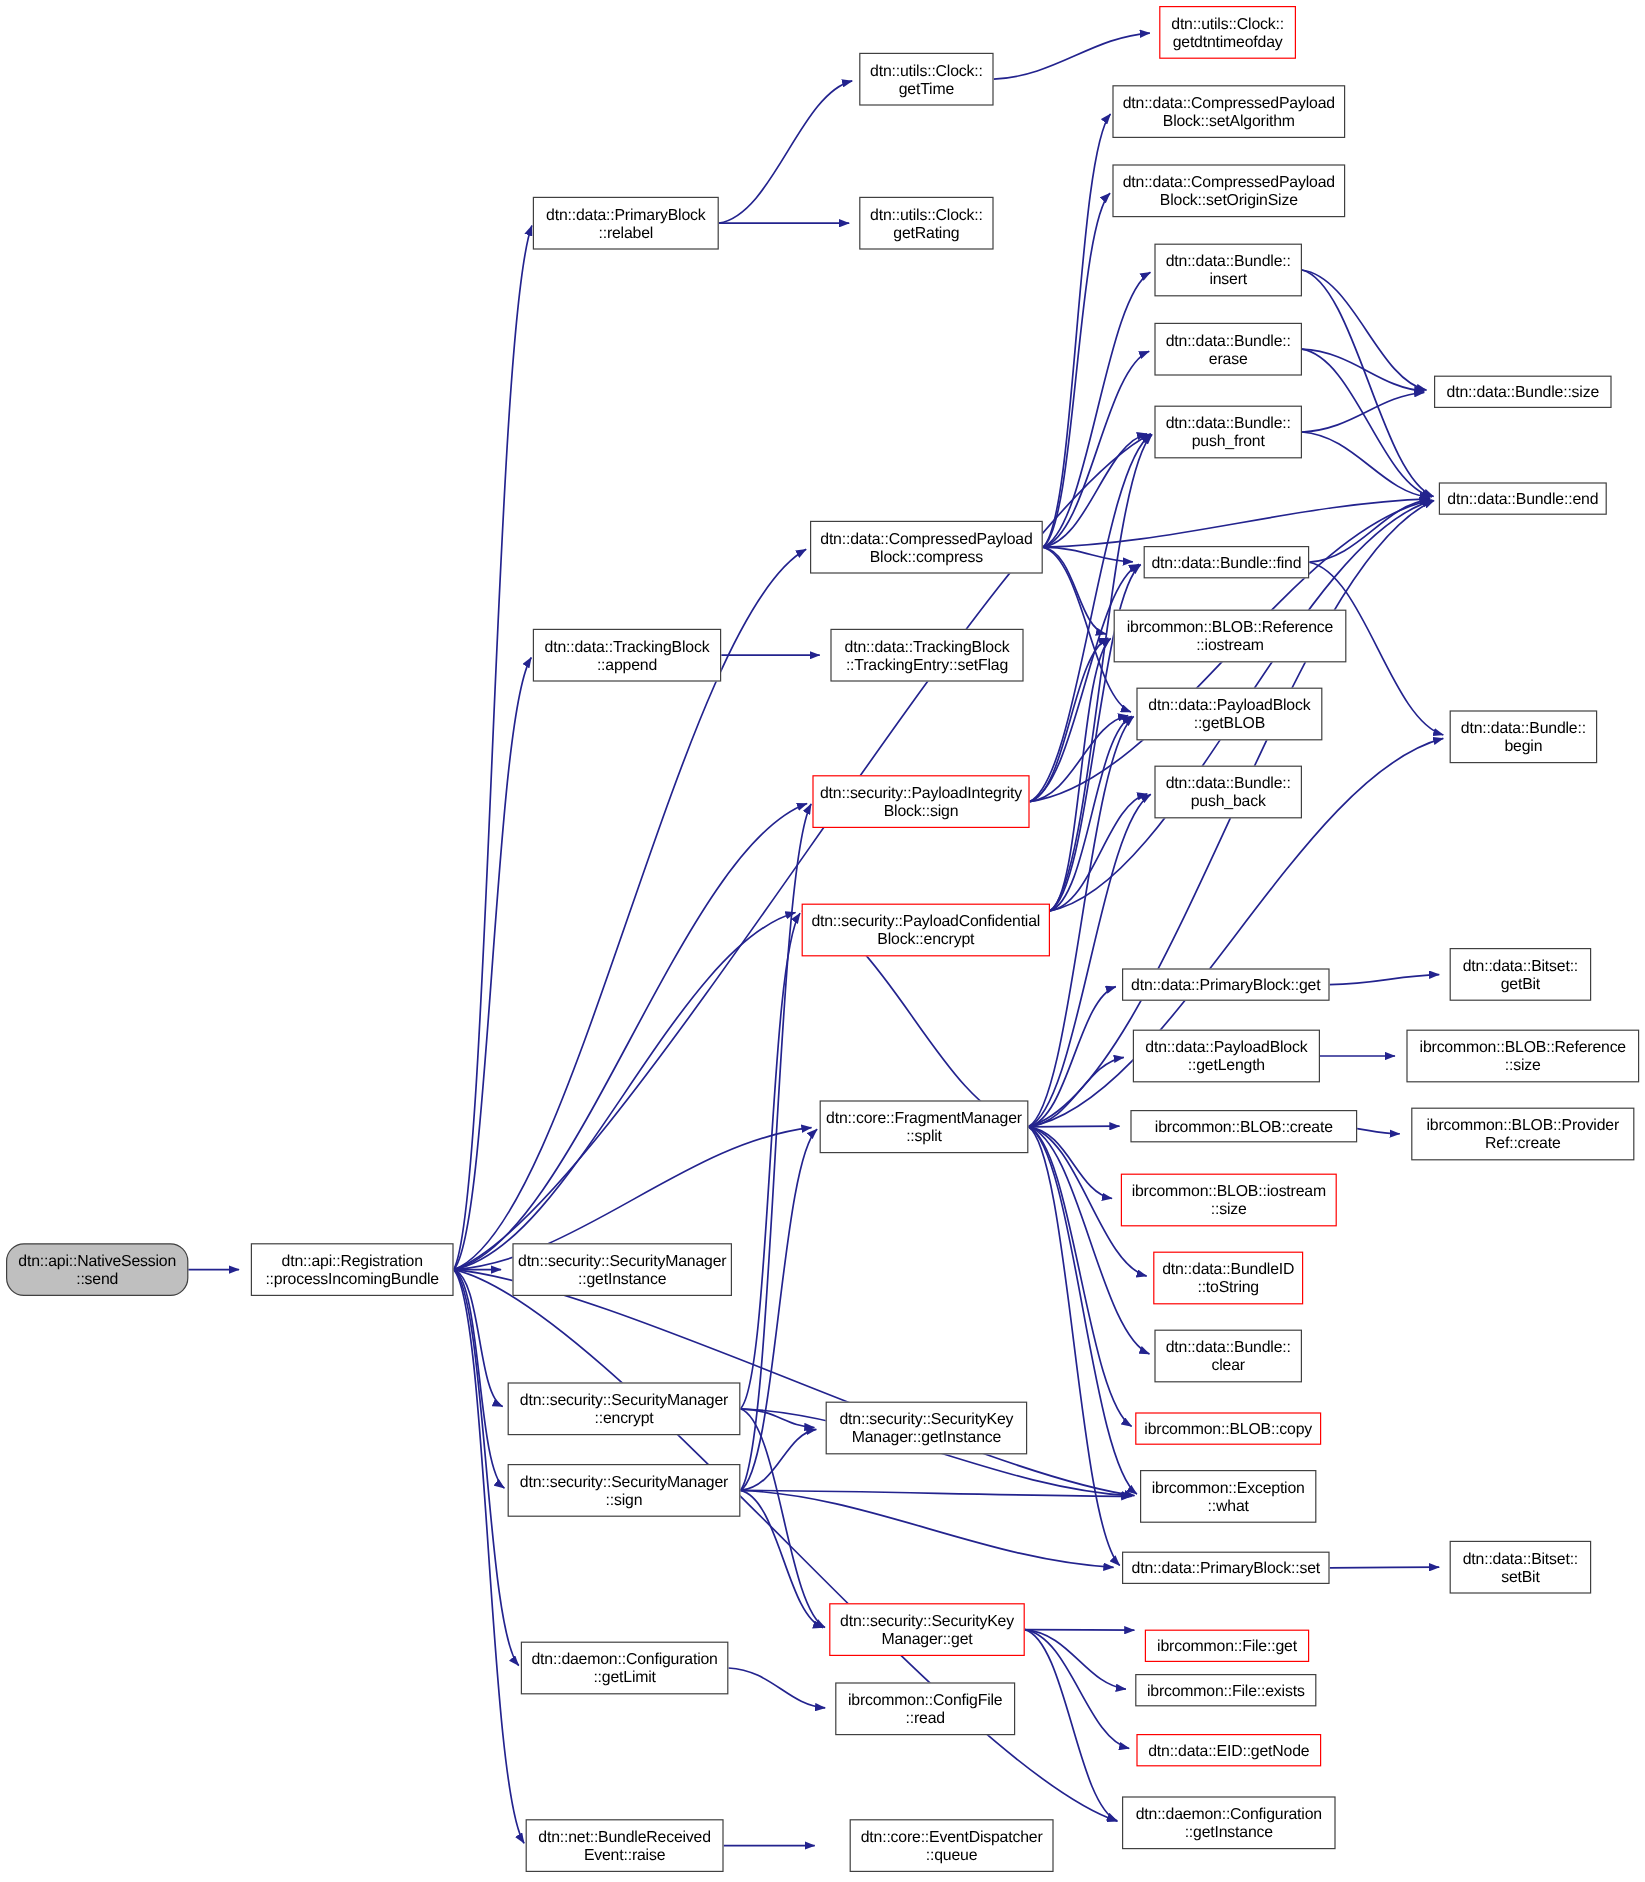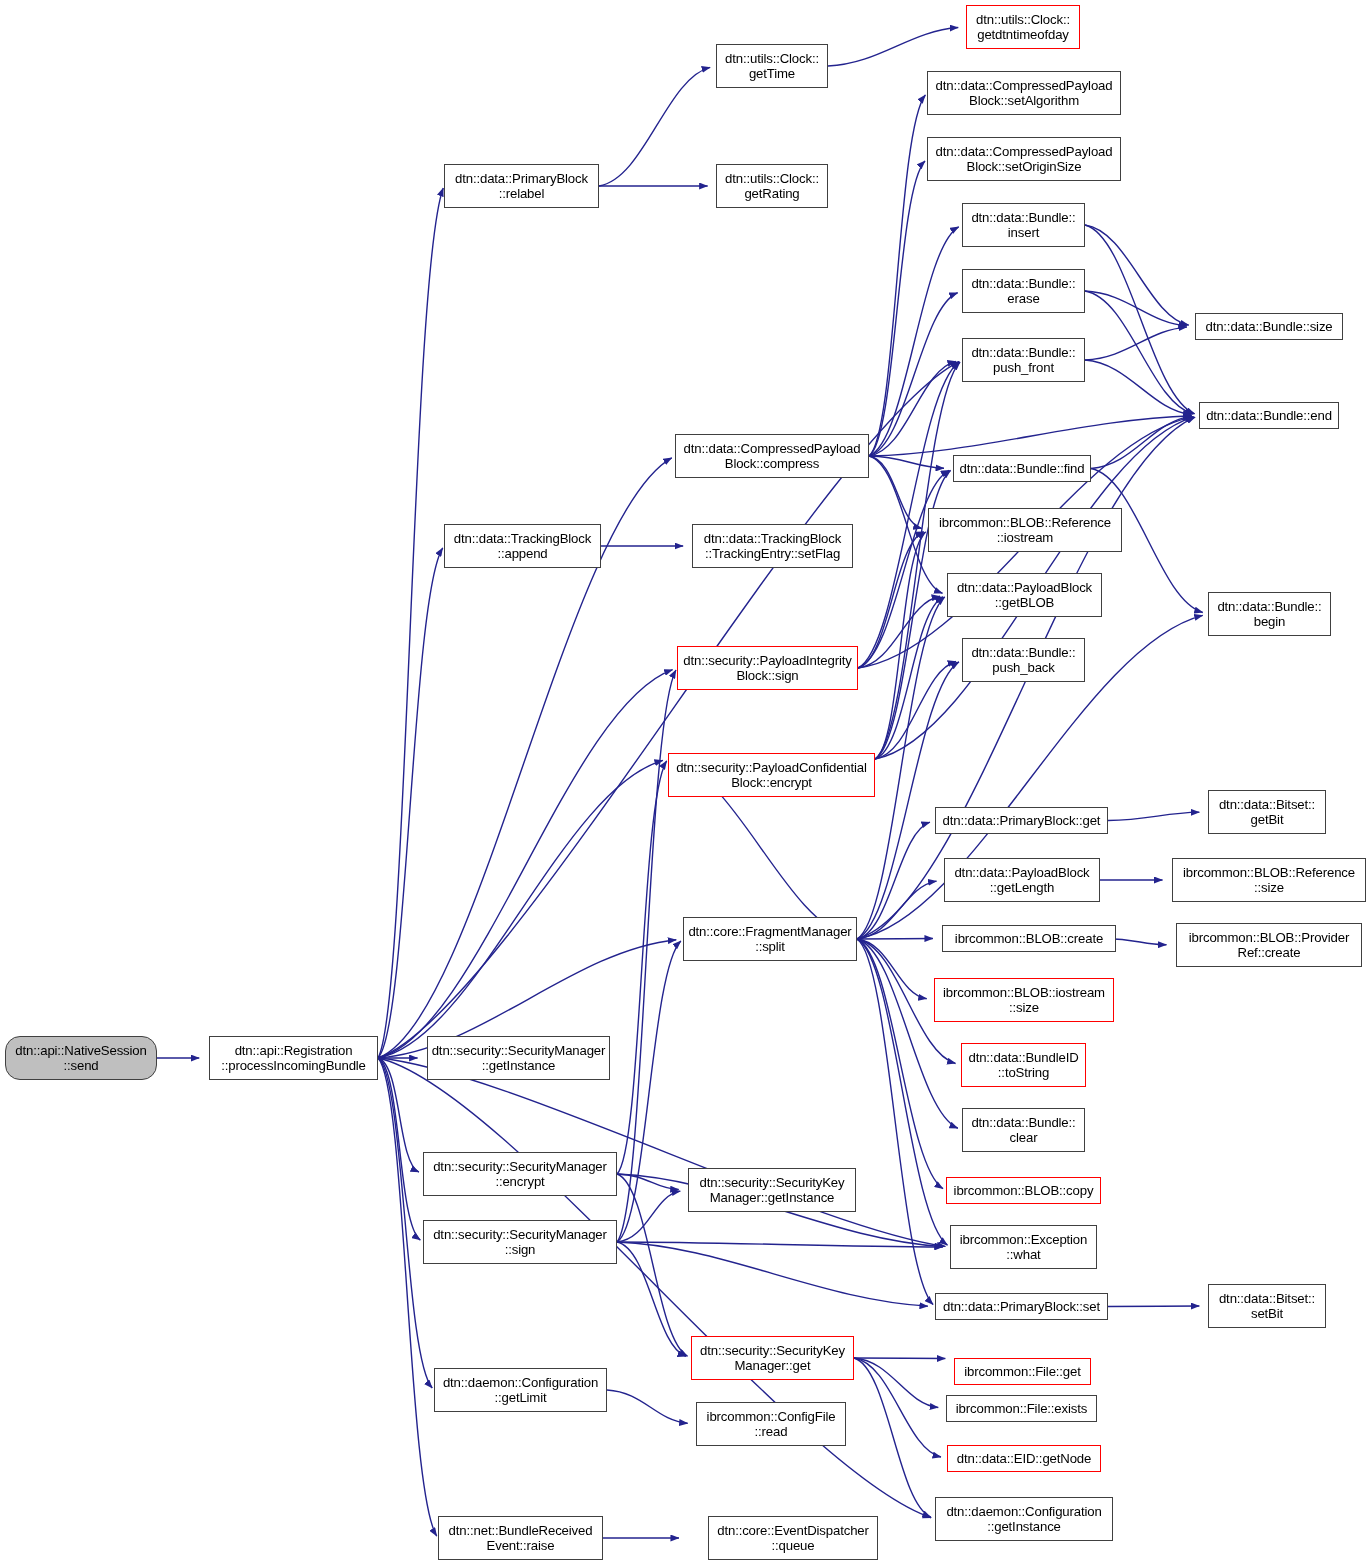--- a/index.html
+++ b/index.html
@@ -186,21 +186,21 @@
 Block::sign</div>
     <div class="node red" style="left: 668px; top: 737px; width: 207px; height: 44px; margin-top: 16px;">dtn::security::PayloadConfidential
 Block::encrypt</div>
     <div class="node" style="left: 935px; top: 807px; width: 173px; height: 27px;">dtn::data::PrimaryBlock::get</div>
     <div class="node" style="left: 1208px; top: 790px; width: 118px; height: 44px;">dtn::data::Bitset::
 getBit</div>
     <div class="node" style="left: 944px; top: 858px; width: 156px; height: 44px;">dtn::data::PayloadBlock
 ::getLength</div>
     <div class="node" style="left: 1172px; top: 858px; width: 194px; height: 44px;">ibrcommon::BLOB::Reference
 ::size</div>
-    <div class="node" style="left: 942px; top: 925px; width: 174px; height: 27px;">ibrcommon::BLOB::create</div>
+    <div class="node" style="left: 942px; top: 925px; width: 189px; height: 27px;">ibrcommon::BLOB::create</div>
     <div class="node" style="left: 1176px; top: 923px; width: 186px; height: 44px;">ibrcommon::BLOB::Provider
 Ref::create</div>
     <div class="node red" style="left: 934px; top: 978px; width: 180px; height: 44px;">ibrcommon::BLOB::iostream
 ::size</div>
     <div class="node red" style="left: 961px; top: 1043px; width: 125px; height: 44px;">dtn::data::BundleID
 ::toString</div>
     <div class="node" style="left: 962px; top: 1108px; width: 123px; height: 44px;">dtn::data::Bundle::
 clear</div>
     <div class="node red" style="left: 946px; top: 1177px; width: 155px; height: 27px;">ibrcommon::BLOB::copy</div>
     <div class="node" style="left: 950px; top: 1225px; width: 147px; height: 44px;">ibrcommon::Exception

